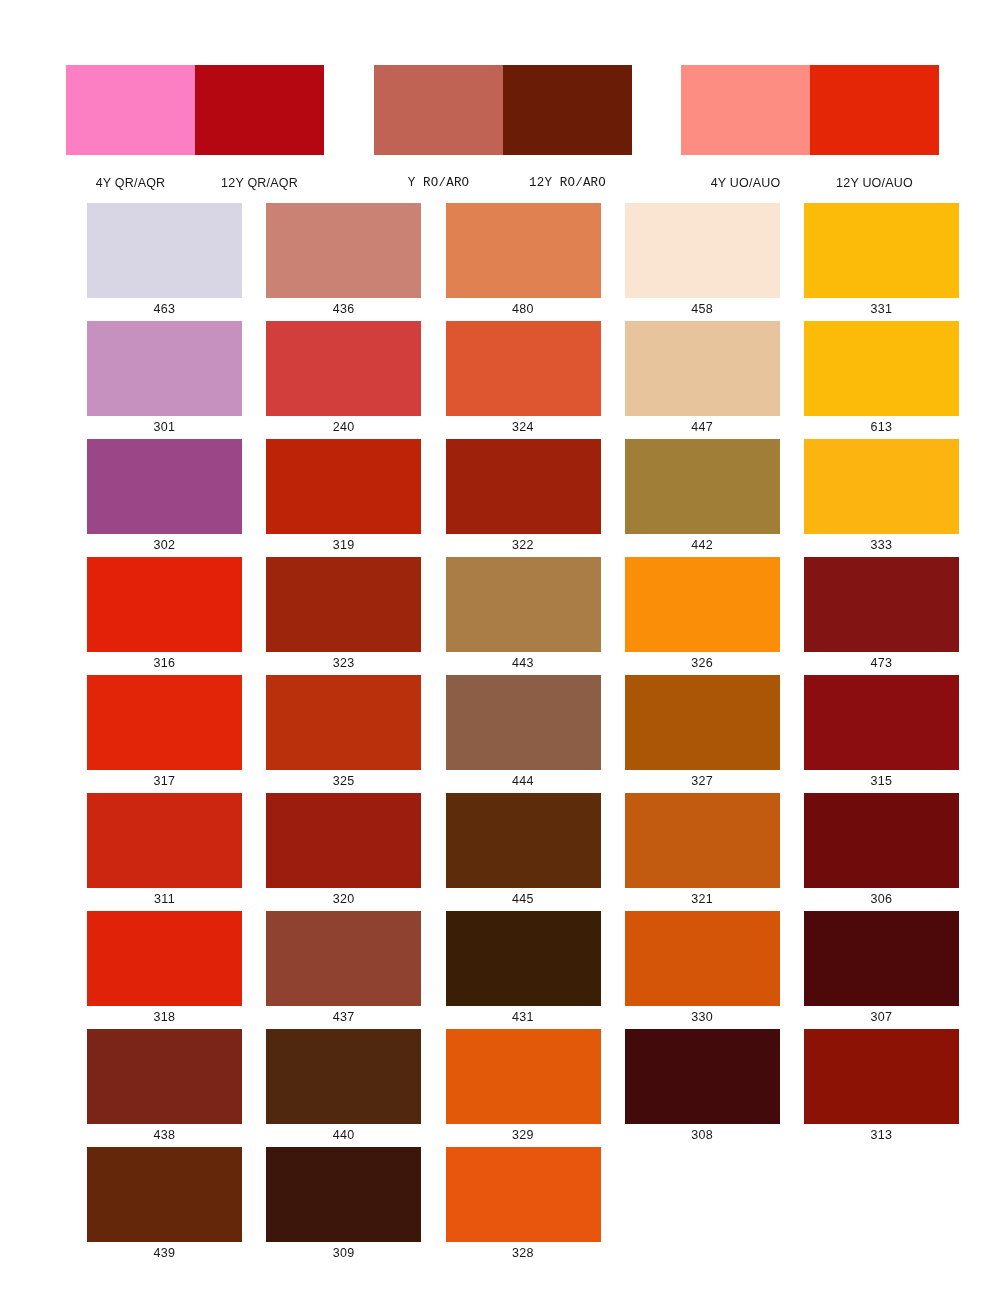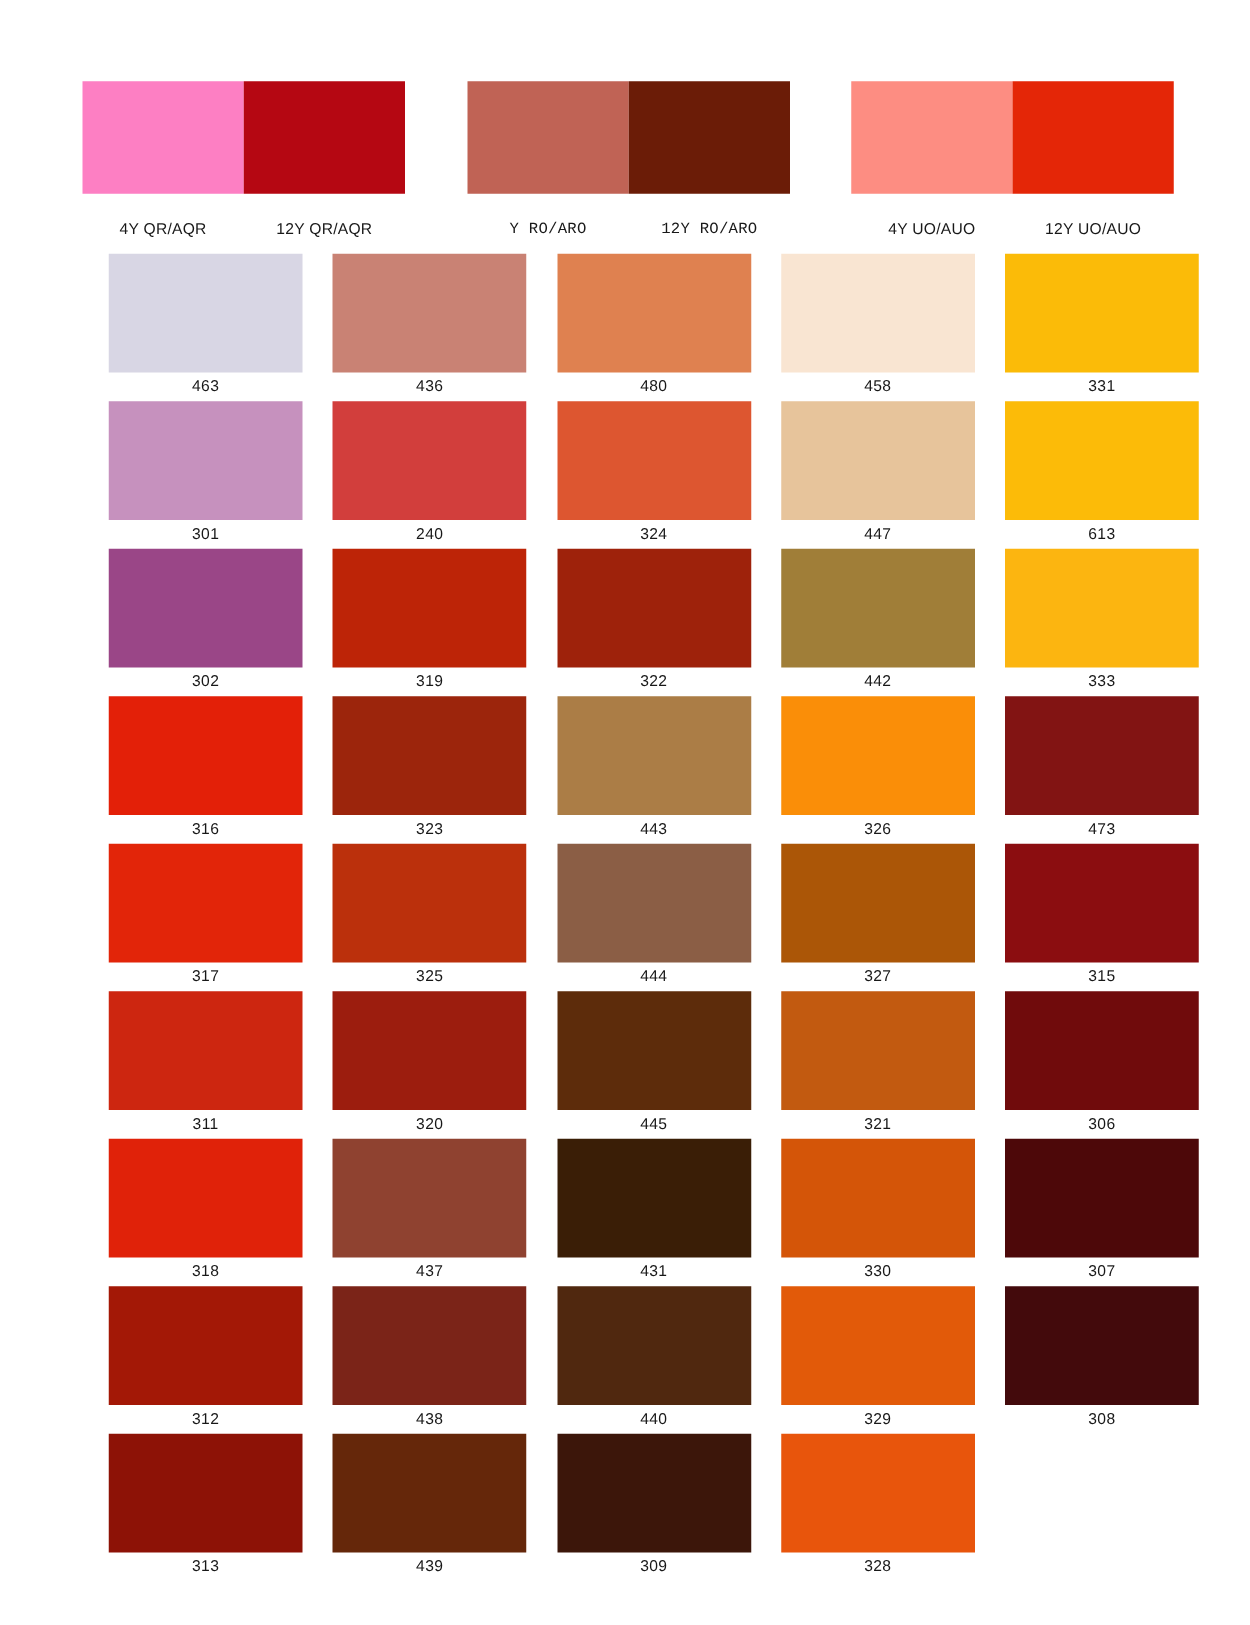--- a/index.html
+++ b/index.html
@@ -257,24 +257,20 @@
     </div>
     <div class="grid-cell">
       <div class="grid-swatch" title="330" style="background: rgb(212, 85, 8);"></div>
       <div class="grid-label">330</div>
     </div>
     <div class="grid-cell">
       <div class="grid-swatch" title="307" style="background: rgb(77, 8, 9);"></div>
       <div class="grid-label">307</div>
     </div>
     <div class="grid-cell">
-      <div class="grid-swatch" title="312" style="background: rgb(163, 24, 6);"></div>
-      <div class="grid-label">312</div>
-    </div>
-    <div class="grid-cell">
       <div class="grid-swatch" title="438" style="background: rgb(123, 36, 24);"></div>
       <div class="grid-label">438</div>
     </div>
     <div class="grid-cell">
       <div class="grid-swatch" title="440" style="background: rgb(80, 40, 15);"></div>
       <div class="grid-label">440</div>
     </div>
     <div class="grid-cell">
       <div class="grid-swatch" title="329" style="background: rgb(226, 90, 9);"></div>
       <div class="grid-label">329</div>

